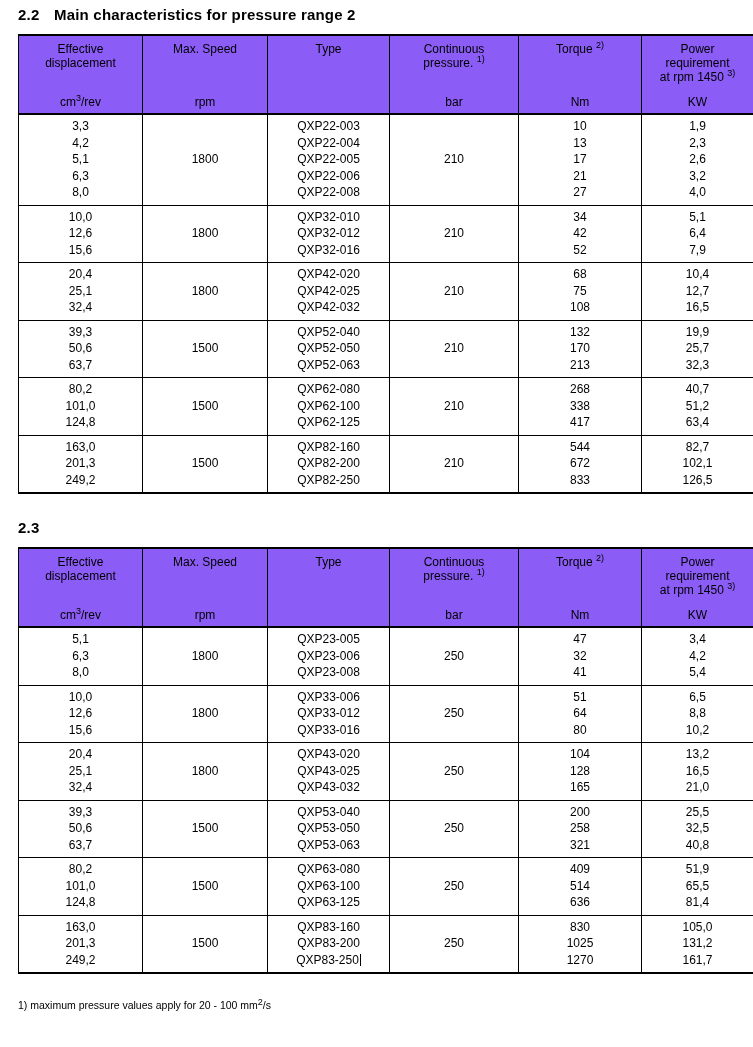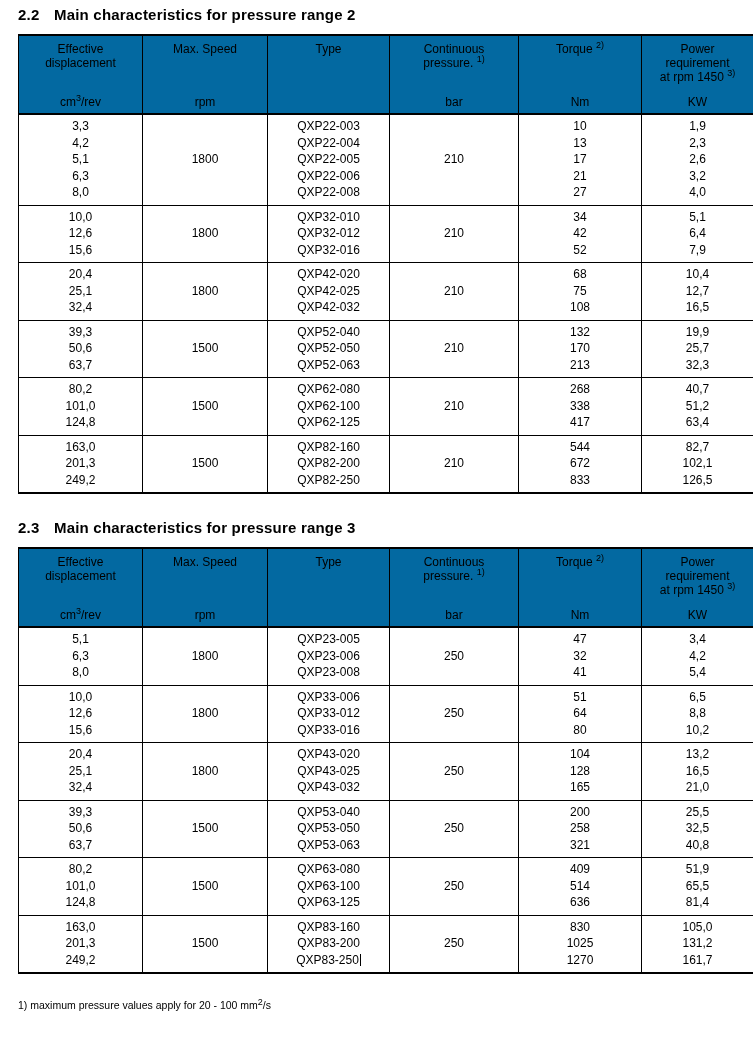--- a/index.html
+++ b/index.html
@@ -20,21 +20,21 @@
     border-top:2px solid #000;border-bottom:2px solid #000;
     border-left:1px solid #000;border-right:1px solid #000;
     margin-bottom:25px;
   }
   .char-table th,.char-table td{
     border-left:1px solid #000;border-right:1px solid #000;
     text-align:center;vertical-align:middle;
     font-size:12px;padding:0;
   }
   .char-table thead th{
-    background:#0369a1;height:77px;font-weight:normal;
+    background:#8b5cf6;height:77px;font-weight:normal;
     border-bottom:2px solid #000;
   }
   .char-table thead th .hdr-wrap{
     display:flex;flex-direction:column;justify-content:space-between;
     height:100%;box-sizing:border-box;padding:6px 2px 4px 2px;
   }
   .hdr-title div{line-height:14px;}
   .hdr-unit{line-height:14px;}
   .char-table tbody{border-top:1px solid #000;}
   .char-table tbody:first-of-type{border-top:none;margin-top:47px;}
@@ -309,21 +309,20 @@
             <div class="cl">82,7</div>
             <div class="cl">102,1</div>
             <div class="cl">126,5</div>
           </td>
         </tr>
       </tbody>
     </table>
 
   <h2 class="section-heading">
     <span class="num">2.3</span>
-    <span>Main characteristics for pressure range 3</span>
   </h2>
 
   <table class="char-table">
       <colgroup>
         <col style="width: 124px;">
         <col style="width: 125px;">
         <col style="width: 122px;">
         <col style="width: 129px;">
         <col style="width: 123px;">
         <col style="width: 112px;">

